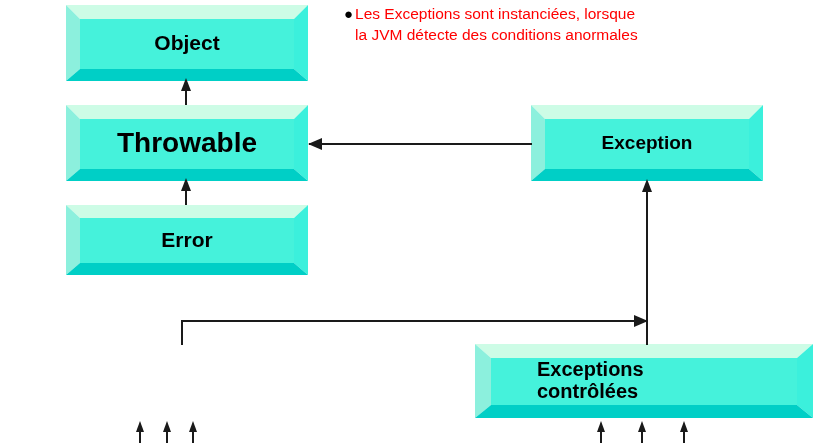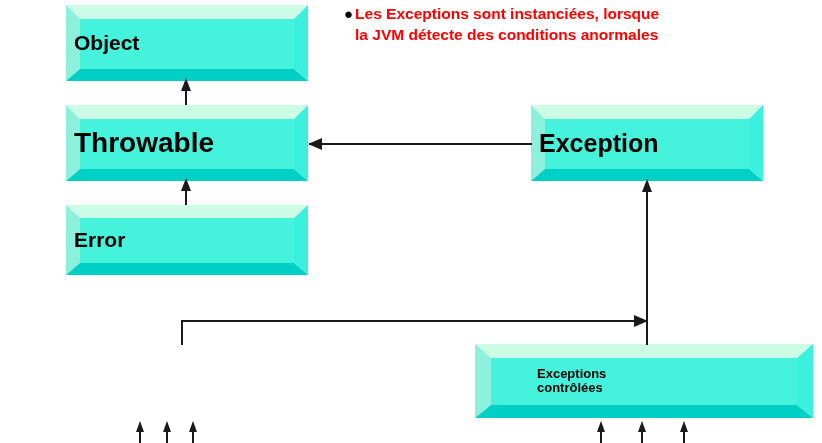--- a/index.html
+++ b/index.html
@@ -31,23 +31,24 @@
   .uml-box .label {
     position: absolute;
     z-index: 5;
     color: #000000;
     font-weight: bold;
     font-family: "Liberation Sans", sans-serif;
     white-space: pre-line;
     line-height: 1.08;
   }
   .uml-box .label.centered {
-    left: 8px; right: 0;
+    left: 0; right: 0;
     top: 50%;
     transform: translateY(-50%);
+    text-align: center;
   }
   .uml-box .label.left {
     top: 50%;
     transform: translateY(-50%);
     text-align: left;
   }
 
   
   .conn {
     position: absolute;
@@ -90,21 +91,21 @@
   }
   #note .bullet {
     color: #000000;
     font-size: 15px;
     line-height: 21px;
     margin-right: 2px;
     flex: 0 0 auto;
   }
   #note .note-text {
     color: #FF0000;
-    font-weight: bold;
+    font-weight: normal;
     font-size: 15.5px;
     line-height: 21px;
     white-space: pre-line;
     font-family: "Liberation Sans", sans-serif;
   }
 </style>
 </head>
 <body>
 
 <div id="canvas">
@@ -143,33 +144,33 @@
   </div>
 
   <div class="uml-box" id="box-exception" style="left: 531px; top: 105px; width: 232px; height: 76px;">
     <svg class="face" viewBox="0 0 232 76" preserveAspectRatio="none">
       <polygon points="0,0 232,0 218,14 14,14" fill="#CDFCE6"></polygon>
       <polygon points="0,0 14,14 14,64 0,76" fill="#8CF0DD"></polygon>
       <polygon points="232,0 232,76 218,64 218,14" fill="#3BF0DC"></polygon>
       <polygon points="0,76 14,64 218,64 232,76" fill="#00CFC6"></polygon>
       <rect x="14" y="14" width="204" height="50" fill="#45F2DB"></rect>
     </svg>
-    <div class="label centered" style="font-size: 25px;">Exception</div>
+    <div class="label centered" style="font-size: 19px;">Exception</div>
   </div>
 
 
   <div class="uml-box" id="box-checked" style="left: 475px; top: 344px; width: 338px; height: 74px;">
     <svg class="face" viewBox="0 0 338 74" preserveAspectRatio="none">
       <polygon points="0,0 338,0 322,14 16,14" fill="#CDFCE6"></polygon>
       <polygon points="0,0 16,14 16,61 0,74" fill="#8CF0DD"></polygon>
       <polygon points="338,0 338,74 322,61 322,14" fill="#3BF0DC"></polygon>
       <polygon points="0,74 16,61 322,61 338,74" fill="#00CFC6"></polygon>
       <rect x="16" y="14" width="306" height="47" fill="#45F2DB"></rect>
     </svg>
-    <div class="label left" style="font-size: 13px; left: 62px; right: 0px;">Exceptions
+    <div class="label left" style="font-size: 20px; left: 62px; right: 0px;">Exceptions
 contrôlées</div>
   </div>
 
   <div class="conn v" style="left:185px; top:81px; height:24px;"></div>
   <div class="arrowhead up" style="left:181px; top:78px;"></div>
 
   <div class="conn v" style="left:185px; top:181px; height:24px;"></div>
   <div class="arrowhead up" style="left:181px; top:178px;"></div>
 
   <div class="conn h" style="left:309px; top:143px; width:223px;"></div>

